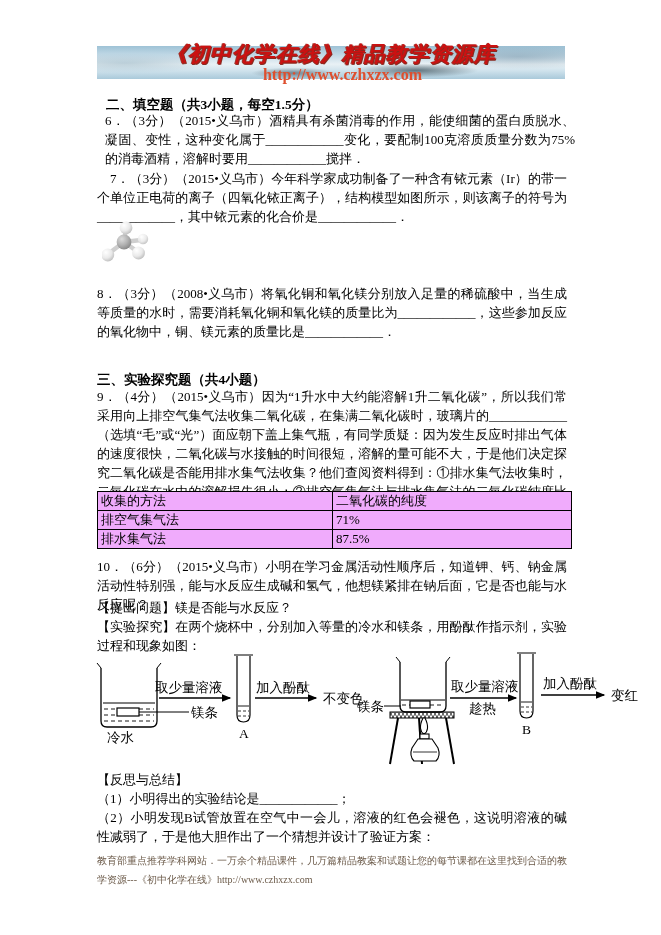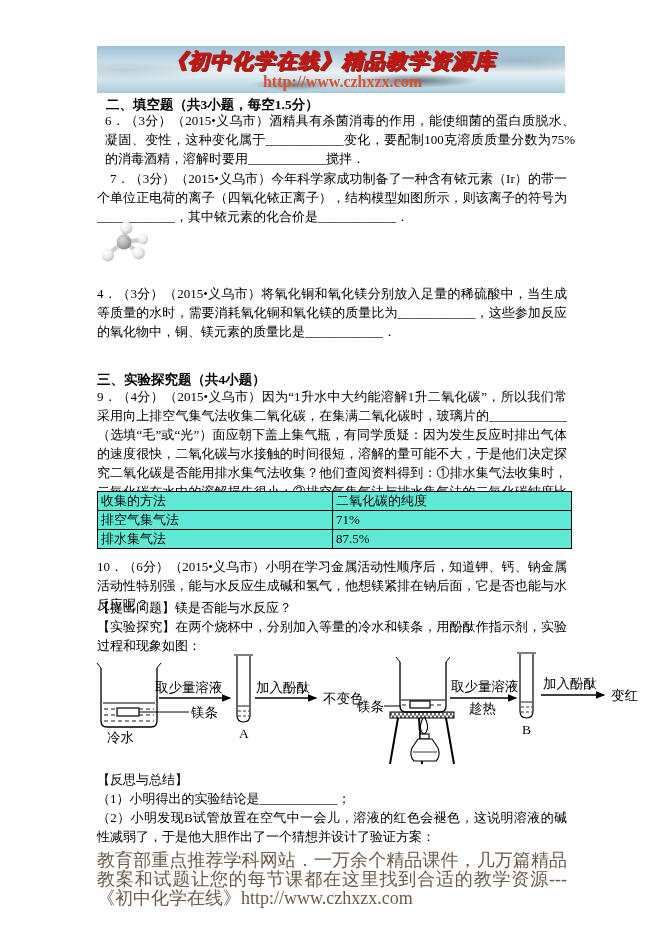--- a/index.html
+++ b/index.html
@@ -6,46 +6,46 @@
   .page {
     position:relative; width:661px; height:935px; background:#fff;
     font-family:"Liberation Serif","DejaVu Serif",serif; color:#000; overflow:hidden;
   }
   .abs { position:absolute; }
   .para { width:470px; font-size:13px; line-height:19px; text-align:justify; }
   .hdr  { font-weight:bold; font-size:13.5px; }
   .indent1 { text-indent:13px; }
 
   .banner {
-    left:97px; top:46px; width:468px; height:47px;
+    left:97px; top:46px; width:468px; height:33px;
     display:flex; flex-direction:column; align-items:center; justify-content:center;
     background:
       radial-gradient(ellipse 90px 10px at 68% 74%, rgba(25,45,55,0.60), rgba(25,45,55,0) 70%),
       radial-gradient(ellipse 60px 8px at 42% 82%, rgba(30,50,60,0.50), rgba(30,50,60,0) 70%),
       radial-gradient(ellipse 150px 18px at 90% 32%, rgba(110,140,160,0.45), rgba(110,140,160,0) 70%),
       radial-gradient(ellipse 130px 14px at 6% 52%, rgba(145,175,190,0.50), rgba(145,175,190,0) 70%),
       linear-gradient(180deg,#9ec2d6 0%,#c2d9e6 28%,#e9f1f5 55%,#cfe2ec 75%,#a9c9da 100%);
   }
   .banner-title {
     font-size:21px; font-weight:bold; font-style:italic; letter-spacing:1px;
     color:#cc1111; line-height:23px; white-space:nowrap;
     text-shadow:1px 1px 0 #8a2a20, -1px 0 0 #9a3a30, 0 1px 0 #8a2a20;
   }
   .banner-url {
     font-size:16px; font-weight:bold; color:#de4f2e; line-height:17px; white-space:nowrap;padding-left:23px;
   }
 
-  table.q9-table { position:absolute; left:97px; top:491px; border-collapse:collapse; background:#5eead4; }
+  table.q9-table { position:absolute; left:97px; top:491px; border-collapse:collapse; background:#f0abfc; }
   table.q9-table td {
     border:1px solid #000; font-size:13px; height:17px; padding:0 3px;
     font-weight:normal; text-align:left; vertical-align:middle;
   }
   td.c1 { width:228px; } td.c2 { width:232px; }
 
-  .footer { left:97px; top:851px; width:470px; font-size:18px; line-height:19px;
+  .footer { left:97px; top:851px; width:470px; font-size:10px; line-height:19px;
             color:#6b5a49; text-align:justify; }
 
   svg text { font-family:"Liberation Serif","DejaVu Serif",serif; font-size:13.5px; fill:#000; }
 </style>
 </head>
 <body>
 
 <div class="page">
 
   <div class="abs banner">
@@ -78,21 +78,21 @@
       <line x1="22" y1="21" x2="36" y2="31"></line>
       <line x1="22" y1="21" x2="39" y2="19"></line>
     </g>
     <circle cx="41" cy="18" r="5.2" fill="url(#gw)" opacity="0.9"></circle>
     <circle cx="24" cy="6.8" r="6.4" fill="url(#gw)"></circle>
     <circle cx="22" cy="21" r="7.4" fill="url(#gg)"></circle>
     <circle cx="5.8" cy="34" r="6.4" fill="url(#gw)"></circle>
     <circle cx="36.5" cy="32" r="6.4" fill="url(#gw)"></circle>
   </svg>
 
-  <div class="abs para" style="left:97px; top:284px;">4．（3分）（2015•义乌市）将氧化铜和氧化镁分别放入足量的稀硫酸中，当生成等质量的水时，需要消耗氧化铜和氧化镁的质量比为____________，这些参加反应的氧化物中，铜、镁元素的质量比是____________．</div>
+  <div class="abs para" style="left:97px; top:284px;">8．（3分）（2008•义乌市）将氧化铜和氧化镁分别放入足量的稀硫酸中，当生成等质量的水时，需要消耗氧化铜和氧化镁的质量比为____________，这些参加反应的氧化物中，铜、镁元素的质量比是____________．</div>
 
   <div class="abs para hdr" style="left:97px; top:370px;">三、实验探究题（共4小题）</div>
 
   <div class="abs para" style="left:97px; top:387px;">9．（4分）（2015•义乌市）因为“1升水中大约能溶解1升二氧化碳”，所以我们常采用向上排空气集气法收集二氧化碳，在集满二氧化碳时，玻璃片的____________（选填“毛”或“光”）面应朝下盖上集气瓶，有同学质疑：因为发生反应时排出气体的速度很快，二氧化碳与水接触的时间很短，溶解的量可能不大，于是他们决定探究二氧化碳是否能用排水集气法收集？他们查阅资料得到：①排水集气法收集时，二氧化碳在水中的溶解损失很小；②排空气集气法与排水集气法的二氧化碳纯度比较如表所示：他们得出的结论是：____________．</div>
 
   <table class="q9-table">
     <tbody>
         <tr>
       <td class="c1">收集的方法</td>
       <td class="c2">二氧化碳的纯度</td>

